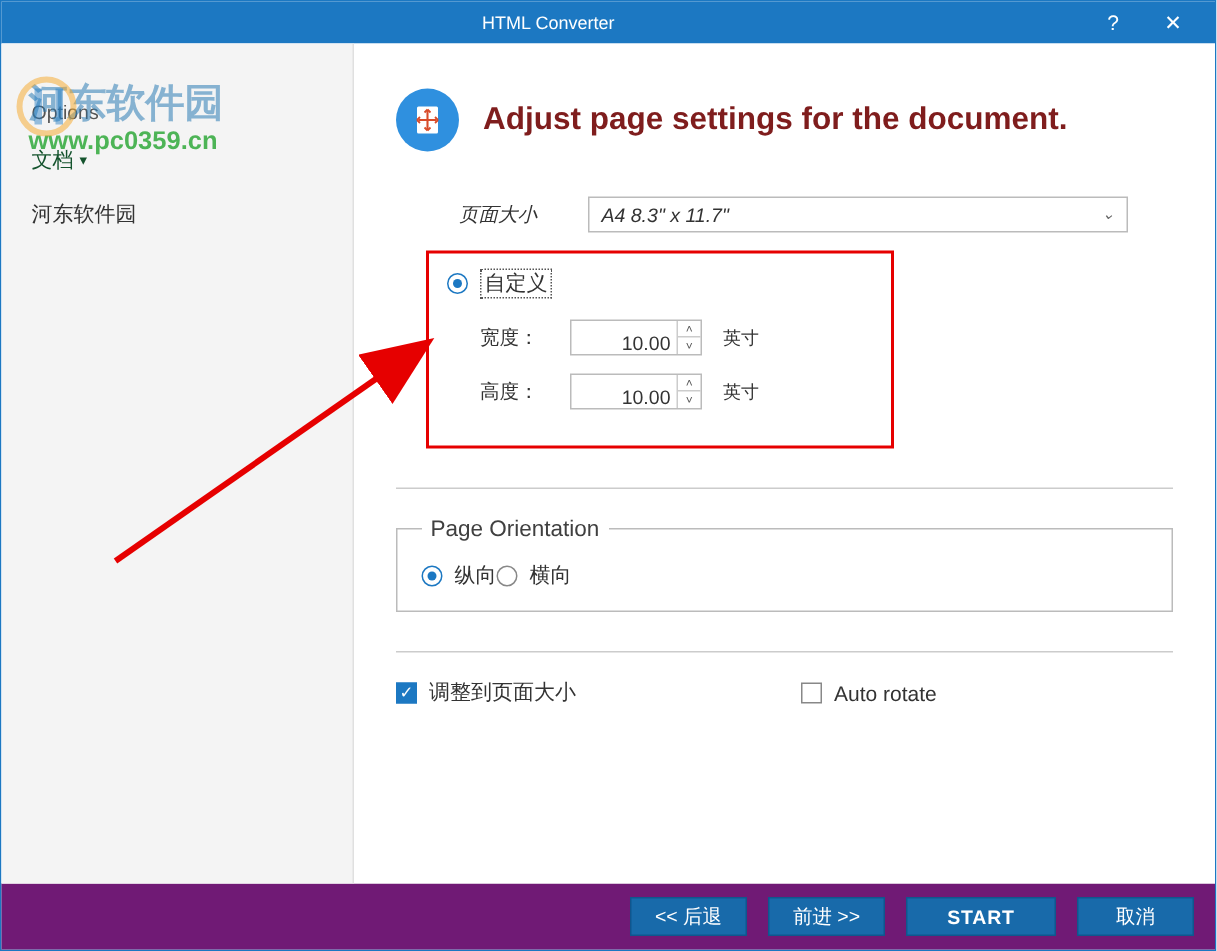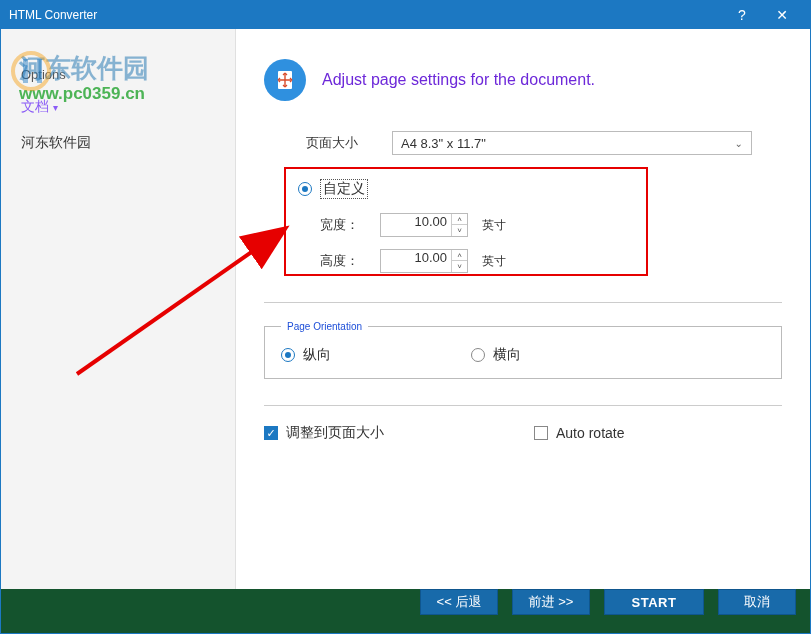--- a/index.html
+++ b/index.html
@@ -1,71 +1,71 @@
 <!DOCTYPE html>
 <html><head>
 <meta charset="utf-8">
 <style>
 * { box-sizing: border-box; margin: 0; padding: 0; font-family: "Microsoft YaHei", "Segoe UI", Arial, sans-serif; }
 html, body { width: 811px; height: 634px; overflow: hidden; background: #fff; }
 
 .window { width: 811px; height: 634px; border: 1px solid #1c78c2; display: flex; flex-direction: column; position: relative; }
 
 .titlebar { height: 28px; background: #1c78c2; color: #fff; display: flex; align-items: center; padding: 0 8px; font-size: 12px; }
-.titlebar .title { flex: 1; }
+.titlebar .title { flex: 1; text-align: center; }
 .titlebar .tb-btn { width: 40px; text-align: center; font-size: 14px; cursor: pointer; }
 
 .body { flex: 1; display: flex; overflow: hidden; position: relative; background: #fff; }
 
 .sidebar { width: 235px; background: #f4f4f4; border-right: 1px solid #e0e0e0; padding-top: 18px; font-size: 13px; color: #333; }
 .sidebar .hdr { padding: 6px 20px; color: #555; }
-.sidebar .section { padding: 10px 20px 6px; color: #8b5cf6; font-size: 14px; display: flex; align-items: center; }
+.sidebar .section { padding: 10px 20px 6px; color: #14532d; font-size: 14px; display: flex; align-items: center; }
 .sidebar .section .chev { margin-left: 4px; font-size: 10px; }
 .sidebar .item { padding: 8px 20px 8px 38px; cursor: pointer; }
 .sidebar .item.active { background: #fff; color: #1c66b0; font-weight: 700; border-top: 1px solid #d8d8d8; border-bottom: 1px solid #d8d8d8; }
 .sidebar .start { padding: 12px 20px; font-size: 14px; }
 
 .main { flex: 1; padding: 30px 28px 0 28px; overflow: hidden; position: relative; color: #333; }
 .heading { display: flex; align-items: center; margin-bottom: 30px; }
 .heading .icon-circle { width: 42px; height: 42px; border-radius: 50%; background: #2f90df; display: flex; align-items: center; justify-content: center; margin-right: 16px; }
-.heading h2 { font-size: 16px; color: #6d28d9; font-weight: 400; }
+.heading h2 { font-size: 21px; color: #7f1d1d; font-weight: 700; }
 
 .indent { margin-left: 20px; }
 
 .radio-row { display: flex; align-items: center; margin-bottom: 14px; font-size: 14px; }
 .radio { width: 14px; height: 14px; border: 1px solid #888; border-radius: 50%; margin-right: 8px; display: inline-flex; align-items: center; justify-content: center; background: #fff; }
 .radio.checked { border-color: #1c78c2; }
 .radio.checked::after { content: ""; width: 6px; height: 6px; border-radius: 50%; background: #1c78c2; }
 
 .field-row { display: flex; align-items: center; margin-bottom: 12px; font-size: 13px; }
 .field-row .lbl { width: 86px; }
 .select { flex: 1; border: 1px solid #bbb; height: 24px; padding: 0 8px; display: flex; align-items: center; justify-content: space-between; font-size: 13px; background: #fff; max-width: 360px; }
 .select .arr { font-size: 10px; color: #666; }
 
-.red-box { border: 2px solid #e60000; padding: 10px 12px 1px 12px; width: 364px; }
-
-.spinner { width: 88px; height: 24px; border: 1px solid #bbb; display: flex; align-items: flex-start; background: #fff; }
+.red-box { border: 2px solid #e60000; padding: 10px 12px 24px 12px; width: 312px; }
+
+.spinner { width: 88px; height: 24px; border: 1px solid #bbb; display: flex; align-items: flex-end; background: #fff; }
 .spinner .val { flex: 1; text-align: right; padding-right: 4px; font-size: 13px; }
 .spinner .btns { width: 16px; display: flex; flex-direction: column; border-left: 1px solid #ccc; }
 .spinner .btns span { height: 11px; font-size: 8px; line-height: 11px; text-align: center; color: #555; cursor: pointer; }
 .spinner .btns span:first-child { border-bottom: 1px solid #ccc; }
 .unit { margin-left: 14px; font-size: 12px; }
 
 .hr { border: none; border-top: 1px solid #ccc; margin: 26px 0 18px 0; }
 
 fieldset.orient { border: 1px solid #bbb; padding: 14px 16px; font-size: 13px; }
-fieldset.orient legend { padding: 0 6px; color: #1d4ed8; font-size: 10px; }
-.orient-row { display: flex; gap: 140px; }
+fieldset.orient legend { padding: 0 6px; color: #404040; font-size: 15px; }
+.orient-row { display: flex; }
 
 .check-row { display: flex; align-items: center; gap: 150px; margin-top: 6px; }
 .checkbox { width: 14px; height: 14px; border: 1px solid #888; margin-right: 8px; display: inline-flex; align-items: center; justify-content: center; background: #fff; }
 .checkbox.checked { background: #1c78c2; border-color: #1c78c2; color: #fff; font-size: 11px; line-height: 1; }
 .checklabel { display: flex; align-items: center; font-size: 14px; }
 
-.footer { height: 44px; background: #14532d; display: flex; align-items: flex-start; justify-content: flex-end; padding: 0 14px; gap: 14px; }
+.footer { height: 44px; background: #701a75; display: flex; align-items: center; justify-content: flex-end; padding: 0 14px; gap: 14px; }
 .btn { height: 26px; min-width: 78px; padding: 0 14px; background: #186aaa; color: #fff; border: 1px solid #0f568e; font-size: 13px; display: flex; align-items: center; justify-content: center; cursor: pointer; }
 .btn.primary { font-weight: 700; min-width: 100px; letter-spacing: .5px; }
 
 .arrow-annot { position: absolute; left: 70px; top: 185px; pointer-events: none; }
 
 .watermark { position: absolute; left: 8px; top: 20px; pointer-events: none; z-index: 5; }
 </style>
 </head>
 <body>
 
@@ -105,21 +105,21 @@
           <svg width="22" height="22" viewBox="0 0 22 22">
             <rect x="4" y="2" width="14" height="18" rx="1" fill="#fff"></rect>
             <path d="M11 5 L11 17 M5 11 L17 11" stroke="#d84b2a" stroke-width="1.4"></path>
             <path d="M11 4 l-2 2 M11 4 l2 2 M11 18 l-2 -2 M11 18 l2 -2 M4 11 l2 -2 M4 11 l2 2 M18 11 l-2 -2 M18 11 l-2 2" stroke="#d84b2a" stroke-width="1.2" fill="none"></path>
           </svg>
         </div>
         <h2>Adjust page settings for the document.</h2>
       </div>
 
       <div class="indent">
-        <div class="field-row" style="margin-left:22px;">
+        <div class="field-row" style="margin-left:22px;font-style:italic;">
           <span class="lbl">页面大小</span>
           <div class="select">
             <span>A4 8.3" x 11.7"</span>
             <span class="arr">⌄</span>
           </div>
         </div>
       </div>
 
       <div class="indent">
         <div class="red-box">

